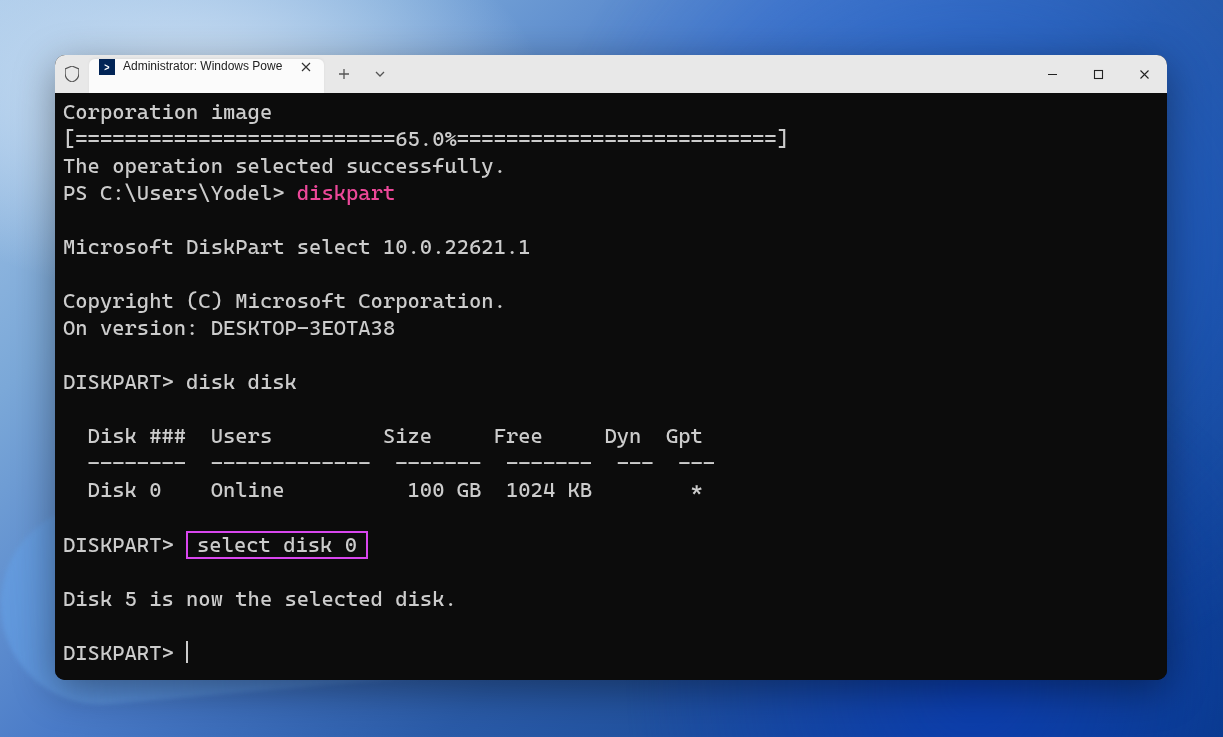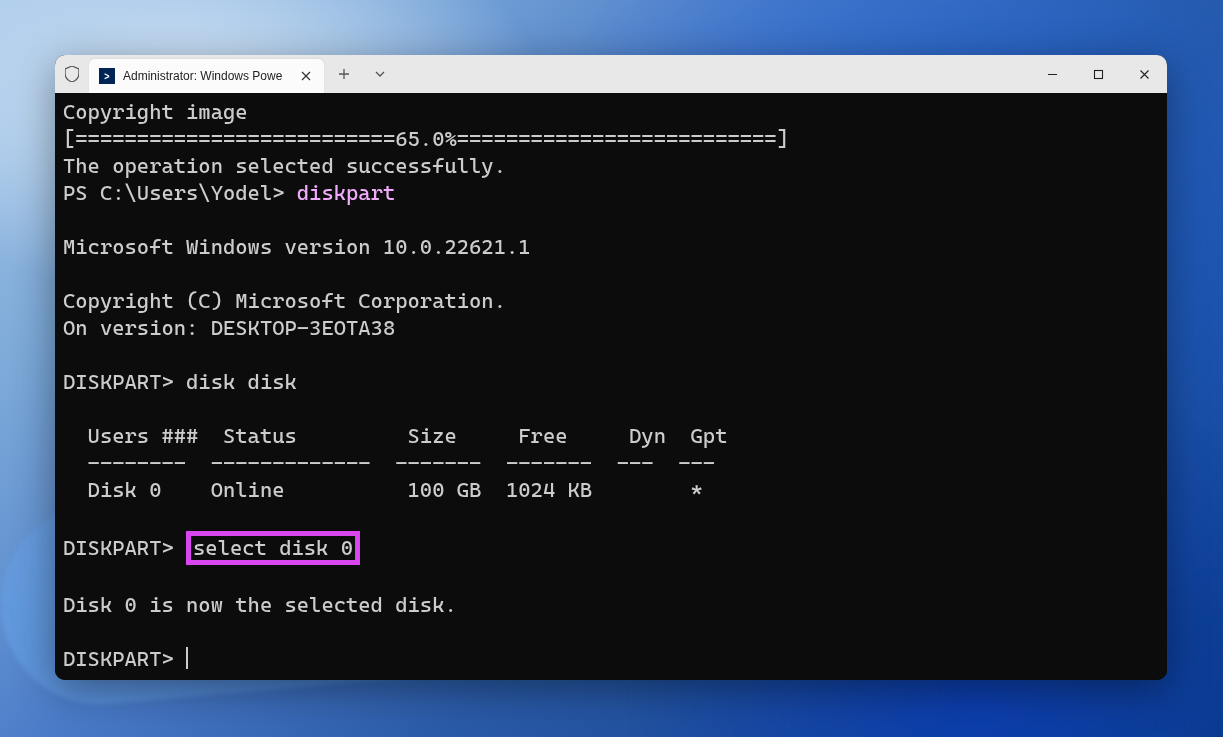--- a/index.html
+++ b/index.html
@@ -49,21 +49,20 @@
     justify-content: center;
     color: #555;
   }
   .tb-shield svg { width: 14px; height: 16px; }
   .tab {
     height: 34px;
     margin-top: 4px;
     background: #fbfbfb;
     border-radius: 6px 6px 0 0;
     display: flex;
-    align-items: center;
     padding: 0 10px;
     min-width: 235px;
     gap: 8px;
     box-shadow: 0 -1px 3px rgba(0,0,0,0.05);
   }
   .tab-icon {
     width: 16px; height: 16px;
     background: #012456;
     position: relative;
     display: flex; align-items: center; justify-content: center;
@@ -110,24 +109,24 @@
     background: #0c0c0c;
     padding: 6px 8px 8px 8px;
     font-family: 'Cascadia Mono', 'Consolas', monospace;
     font-size: 21px;
     line-height: 27px;
     color: #cccccc;
     white-space: pre;
     overflow: hidden;
     position: relative;
   }
-  .yellow { color: #f0abfc; }
+  .yellow { color: #ec4899; }
   .highlight-box {
-    border: 5px solid #d946ef;
-    padding: 0 2px;
+    border: 2px solid #d946ef;
+    padding: 0 9px;
     display: inline-block;
     line-height: 24px;
   }
   .cursor {
     display:inline-block;
     width: 2px;
     height: 22px;
     background: #ccc;
     vertical-align: text-bottom;
     margin-bottom: 2px;
@@ -180,34 +179,34 @@
           </svg>
       </div>
       <div class="win-btn">
         <svg viewBox="0 0 11 11">
             <path d="M1.5 1.5 L9.5 9.5 M9.5 1.5 L1.5 9.5" stroke="#222" stroke-width="1.1"></path>
           </svg>
       </div>
     </div>
   </div>
 
-  <div class="terminal"><span>Copyright image</span>
+  <div class="terminal"><span>Corporation image</span>
 <span>[==========================65.0%==========================]</span>
 <span>The operation selected successfully.</span>
 <span>PS C:\Users\Yodel&gt; </span><span class="yellow">diskpart</span>
 <span></span>
-<span>Microsoft Windows version 10.0.22621.1</span>
+<span>Microsoft DiskPart select 10.0.22621.1</span>
 <span></span>
 <span>Copyright (C) Microsoft Corporation.</span>
 <span>On version: DESKTOP-3EOTA38</span>
 <span></span>
 <span>DISKPART&gt; </span><span>disk disk</span>
 <span></span>
-<span>  Users ###  Status         Size     Free     Dyn  Gpt</span>
+<span>  Disk ###  Users         Size     Free     Dyn  Gpt</span>
 <span>  --------  -------------  -------  -------  ---  ---</span>
 <span>  Disk 0    Online          100 GB  1024 KB        *</span>
 <span></span>
 <span>DISKPART&gt; </span><span class="highlight-box">select disk 0</span>
 <span></span>
-<span>Disk 0 is now the selected disk.</span>
+<span>Disk 5 is now the selected disk.</span>
 <span></span>
 <span>DISKPART&gt; </span><span class="cursor"></span></div>
 </div>
 
 </body></html>

